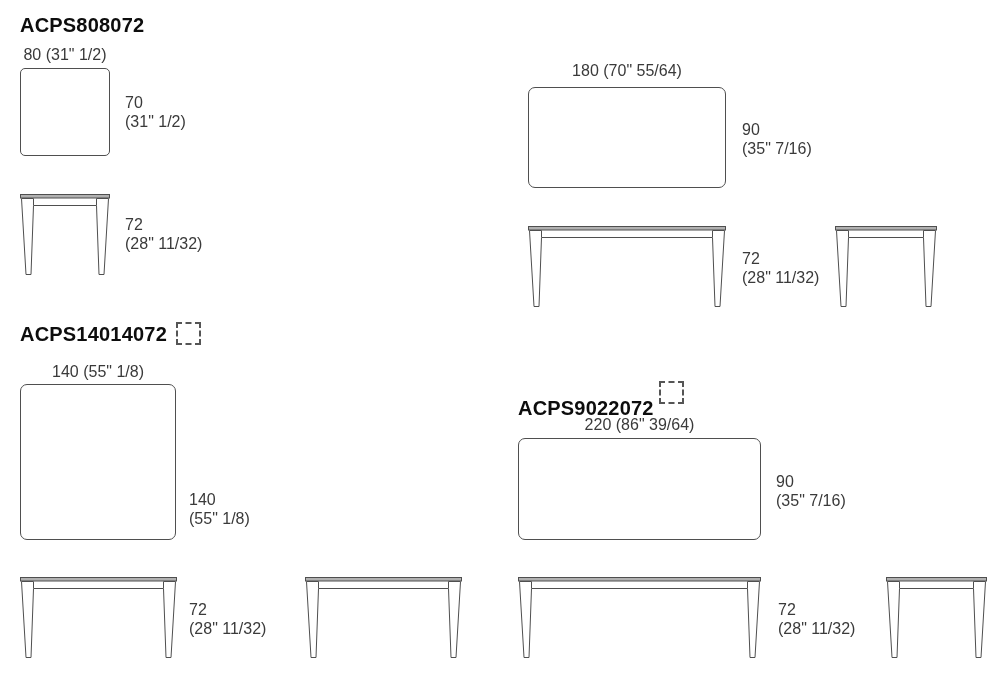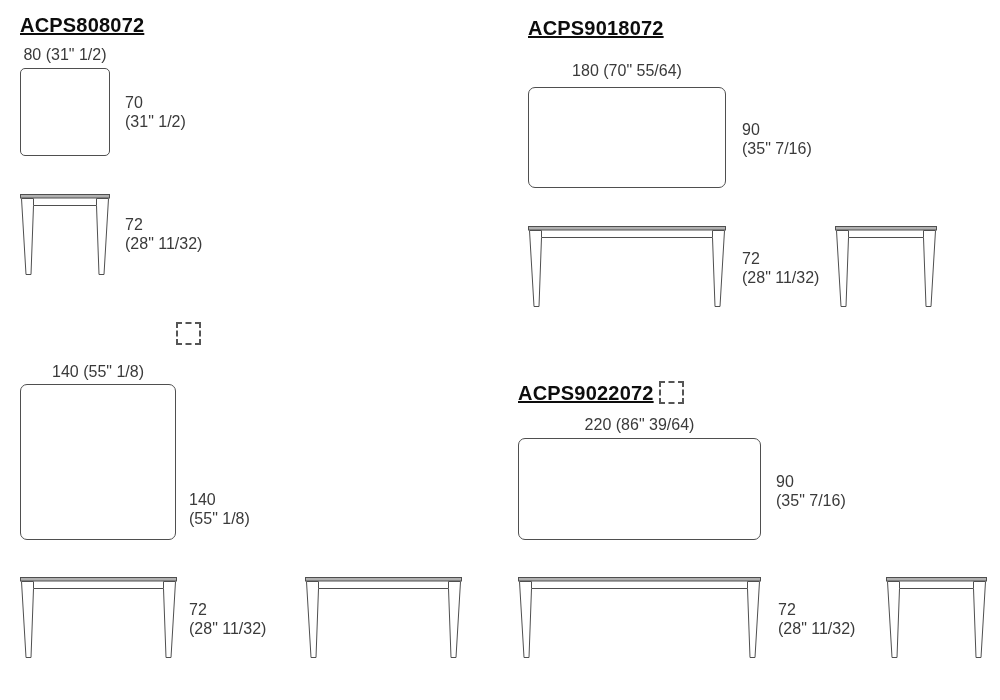--- a/index.html
+++ b/index.html
@@ -3,21 +3,21 @@
 <meta charset="utf-8">
 <style>
   html,body{margin:0;padding:0;}
   body{
     width:1000px;height:700px;position:relative;background:#ffffff;
     font-family:"Liberation Sans","DejaVu Sans",sans-serif;overflow:hidden;
   }
   .product{position:absolute;}
   .title{
     position:absolute;font-size:20px;font-weight:bold;color:#0d0d0d;
-    letter-spacing:.2px;white-space:nowrap;text-decoration:underline;
+    letter-spacing:.2px;white-space:nowrap;
   }
   .swatch{
     position:absolute;width:25px;height:23px;background:#fff;
     border:2px dashed #555;box-sizing:border-box;
   }
   .dim{
     position:absolute;font-size:16px;color:#3a3a3a;line-height:19px;
     white-space:nowrap;
   }
   .dim.center{text-align:center;}
@@ -46,21 +46,20 @@
         <path d="M1.5 4.5 L13.5 4.5 L13.5 11.5 L11 80.5 L6 80.5 Z" fill="#ffffff" stroke="#4f4f4f" stroke-width="1"></path>
         <path d="M88.5 4.5 L76.5 4.5 L76.5 11.5 L79 80.5 L84 80.5 Z" fill="#ffffff" stroke="#4f4f4f" stroke-width="1"></path>
       </svg></div>
   <div class="dim" style="left:105px;top:201px;">
     <div>72</div>
     <div>(28" 11/32)</div>
   </div>
 </div>
 
 <div class="product" style="left:528px;top:17px;width:460px;height:295px;">
-  <div class="title" style="left:0;top:0;">ACPS9018072</div>
   <div class="dim center" style="left:0;top:44px;width:198px;">180 (70" 55/64)</div>
   <div class="plan r7" style="left:0;top:70px;width:198px;height:101px;"></div>
   <div class="dim" style="left:214px;top:103px;">
     <div>90</div>
     <div>(35" 7/16)</div>
   </div>
   <div class="elev" style="left:0;top:209px;"><svg xmlns="http://www.w3.org/2000/svg" width="198" height="82" viewBox="0 0 198 82">
         <rect x="0.5" y="0.5" width="197" height="3.5" fill="#b1b1b1" stroke="#4f4f4f" stroke-width="1"></rect>
         <line x1="13.5" y1="11.5" x2="184.5" y2="11.5" stroke="#4f4f4f" stroke-width="1"></line>
         <path d="M1.5 4.5 L13.5 4.5 L13.5 11.5 L11 80.5 L6 80.5 Z" fill="#ffffff" stroke="#4f4f4f" stroke-width="1"></path>
@@ -72,20 +71,21 @@
   </div>
   <div class="elev" style="left:307px;top:209px;"><svg xmlns="http://www.w3.org/2000/svg" width="102" height="82" viewBox="0 0 102 82">
         <rect x="0.5" y="0.5" width="101" height="3.5" fill="#b1b1b1" stroke="#4f4f4f" stroke-width="1"></rect>
         <line x1="13.5" y1="11.5" x2="88.5" y2="11.5" stroke="#4f4f4f" stroke-width="1"></line>
         <path d="M1.5 4.5 L13.5 4.5 L13.5 11.5 L11 80.5 L6 80.5 Z" fill="#ffffff" stroke="#4f4f4f" stroke-width="1"></path>
         <path d="M100.5 4.5 L88.5 4.5 L88.5 11.5 L91 80.5 L96 80.5 Z" fill="#ffffff" stroke="#4f4f4f" stroke-width="1"></path>
       </svg></div>
 </div>
 
 <div class="product" style="left:20px;top:320px;width:470px;height:345px;">
+  <div class="title" style="left:0;top:3px;">ACPS14014072</div>
   <div class="swatch" style="left:156px;top:2px;"></div>
   <div class="dim center" style="left:0;top:42px;width:156px;">140 (55" 1/8)</div>
   <div class="plan r7" style="left:0;top:64px;width:156px;height:156px;"></div>
   <div class="dim" style="left:169px;top:126px;margin-top:44px;">
     <div>140</div>
     <div>(55" 1/8)</div>
   </div>
   <div class="elev" style="left:0;top:257px;"><svg xmlns="http://www.w3.org/2000/svg" width="157" height="82" viewBox="0 0 157 82">
         <rect x="0.5" y="0.5" width="156" height="3.5" fill="#b1b1b1" stroke="#4f4f4f" stroke-width="1"></rect>
         <line x1="13.5" y1="11.5" x2="143.5" y2="11.5" stroke="#4f4f4f" stroke-width="1"></line>
@@ -98,21 +98,21 @@
   </div>
   <div class="elev" style="left:285px;top:257px;"><svg xmlns="http://www.w3.org/2000/svg" width="157" height="82" viewBox="0 0 157 82">
         <rect x="0.5" y="0.5" width="156" height="3.5" fill="#b1b1b1" stroke="#4f4f4f" stroke-width="1"></rect>
         <line x1="13.5" y1="11.5" x2="143.5" y2="11.5" stroke="#4f4f4f" stroke-width="1"></line>
         <path d="M1.5 4.5 L13.5 4.5 L13.5 11.5 L11 80.5 L6 80.5 Z" fill="#ffffff" stroke="#4f4f4f" stroke-width="1"></path>
         <path d="M155.5 4.5 L143.5 4.5 L143.5 11.5 L146 80.5 L151 80.5 Z" fill="#ffffff" stroke="#4f4f4f" stroke-width="1"></path>
       </svg></div>
 </div>
 
 <div class="product" style="left:518px;top:381px;width:480px;height:285px;">
-  <div class="title" style="left:0;top:1px;">ACPS9022072</div>
+  <div class="title" style="left:0;top:16px;">ACPS9022072</div>
   <div class="swatch" style="left:141px;top:0;"></div>
   <div class="dim center" style="left:0;top:34px;width:243px;">220 (86" 39/64)</div>
   <div class="plan r7" style="left:0;top:57px;width:243px;height:102px;"></div>
   <div class="dim" style="left:258px;top:91px;">
     <div>90</div>
     <div>(35" 7/16)</div>
   </div>
   <div class="elev" style="left:0;top:196px;"><svg xmlns="http://www.w3.org/2000/svg" width="243" height="82" viewBox="0 0 243 82">
         <rect x="0.5" y="0.5" width="242" height="3.5" fill="#b1b1b1" stroke="#4f4f4f" stroke-width="1"></rect>
         <line x1="13.5" y1="11.5" x2="229.5" y2="11.5" stroke="#4f4f4f" stroke-width="1"></line>

